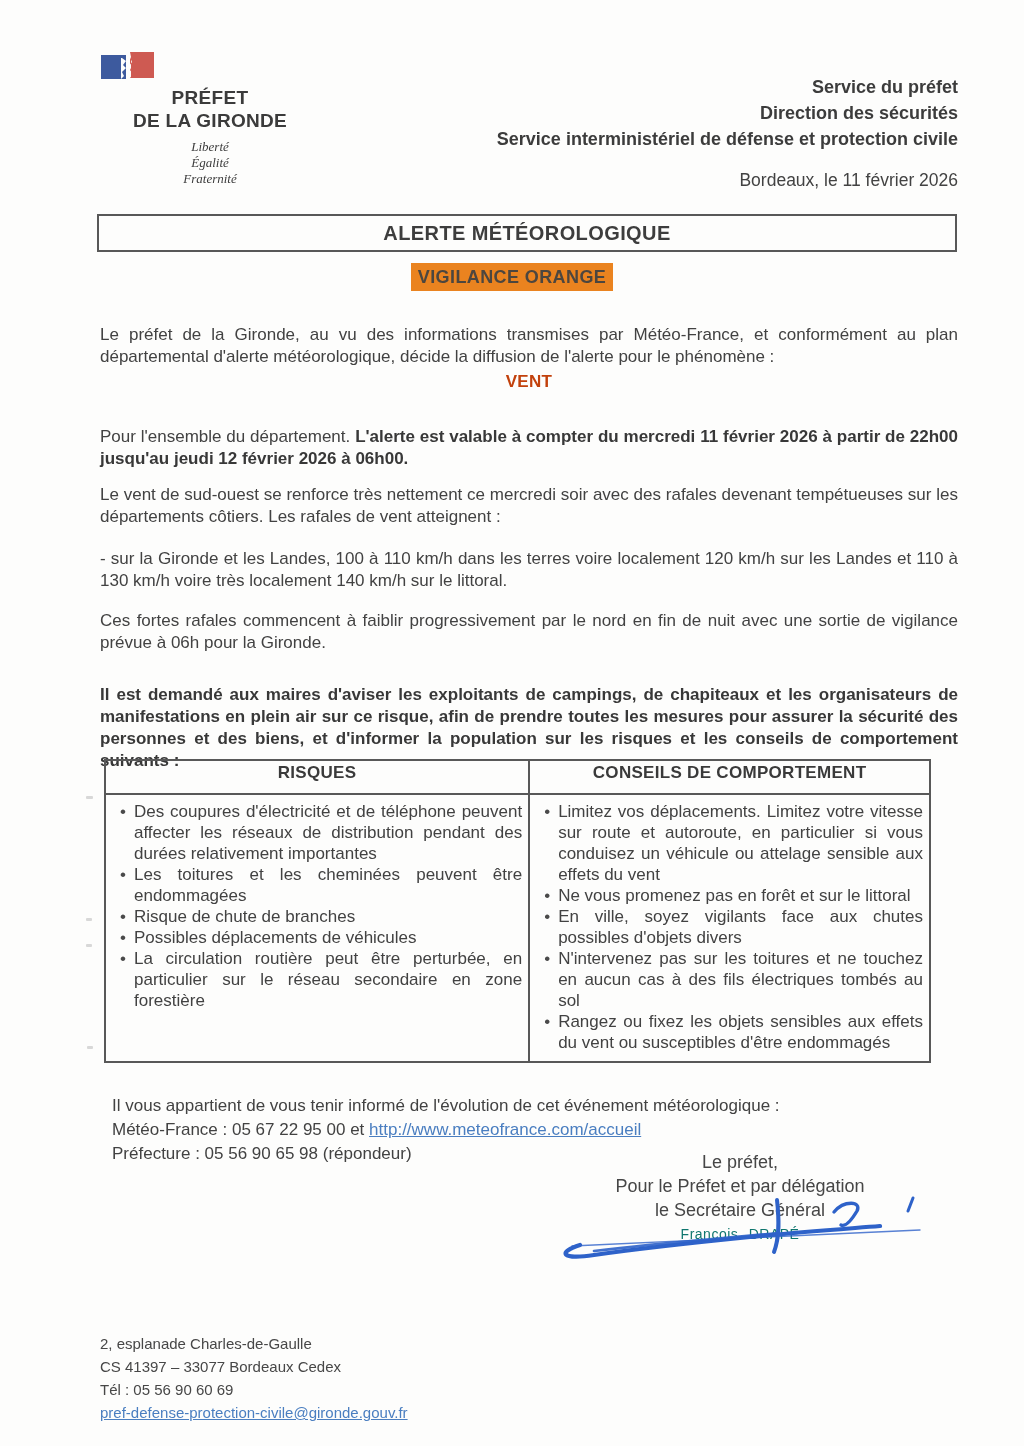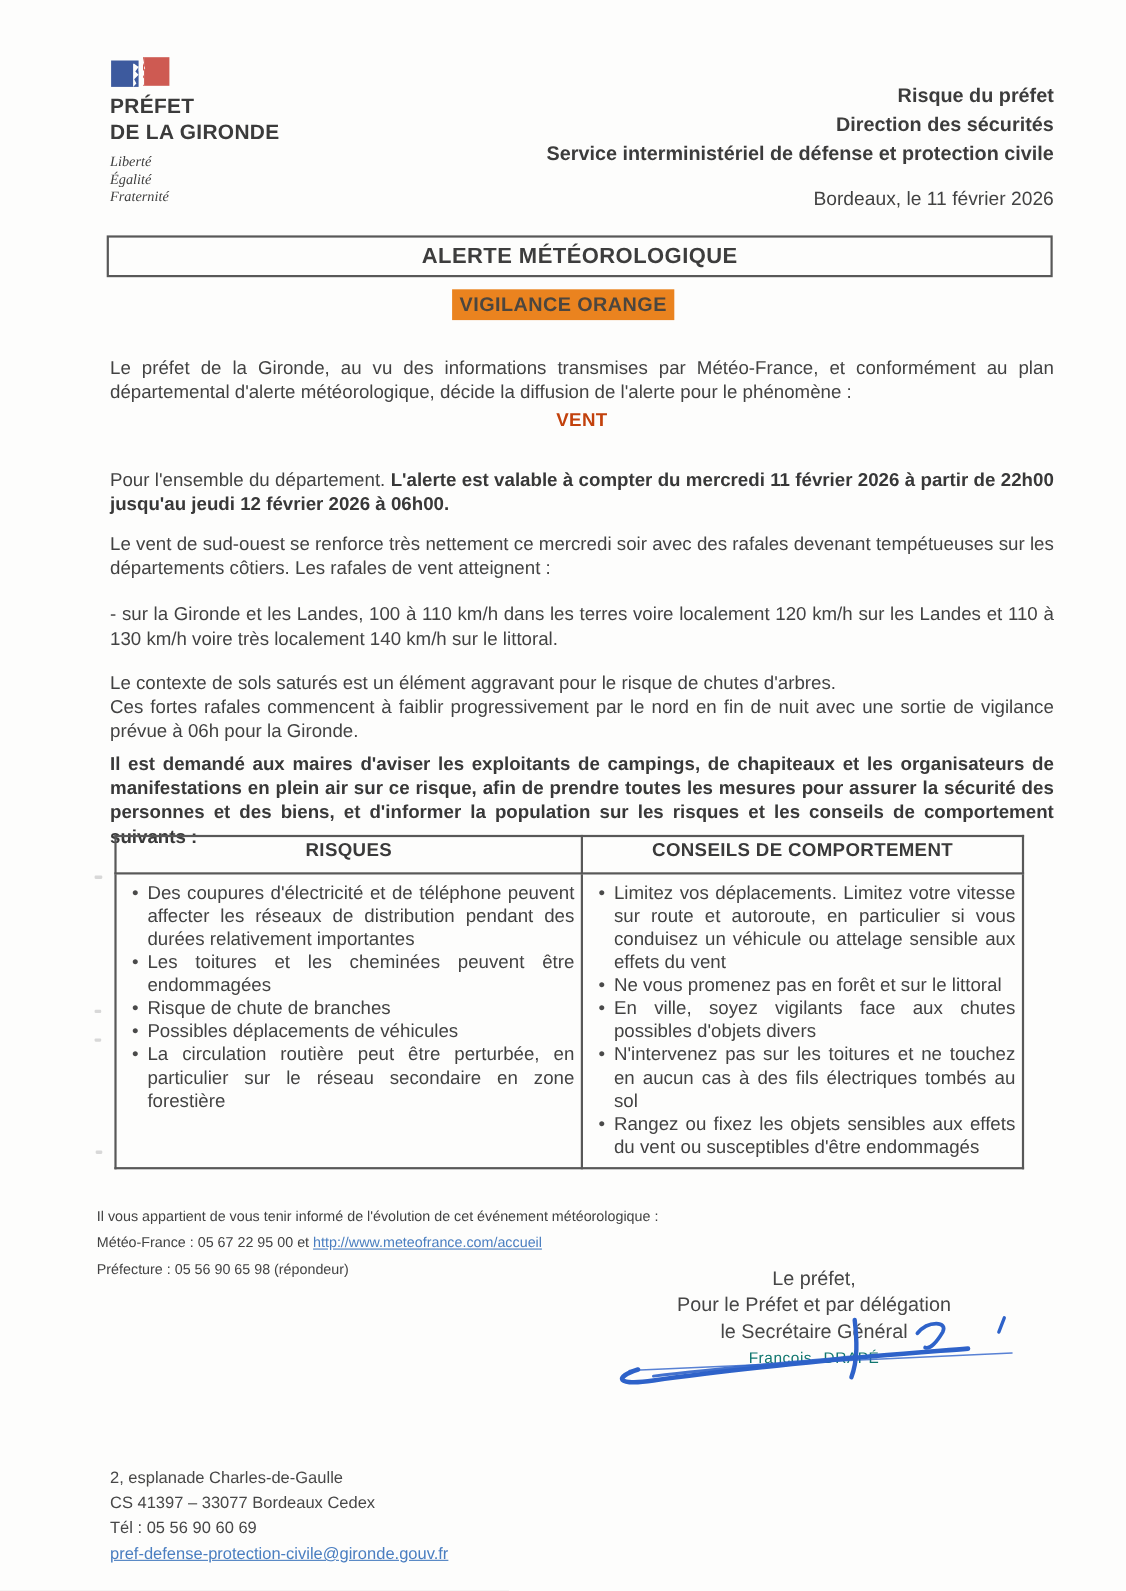--- a/index.html
+++ b/index.html
@@ -7,21 +7,21 @@
   .page{
     position:relative;
     width:1024px;height:1446px;
     margin:0 auto;
     background:#fdfdfc;
     font-family:"Liberation Sans","DejaVu Sans",sans-serif;
     color:#424242;
     overflow:hidden;
   }
   
-  .logo-block{position:absolute;left:100px;top:50px;width:220px;}
+  .logo-block{position:absolute;left:100px;top:50px;width:220px;text-align:center;}
   .logo-flag{display:block;margin-bottom:4px;}
   .logo-name{font-weight:bold;font-size:19px;line-height:23px;color:#3b3b3b;letter-spacing:.3px;}
   .logo-motto{margin-top:7px;font-family:"Liberation Serif","DejaVu Serif",serif;font-style:italic;font-size:13px;line-height:16px;color:#3c3c3c;}
   .office-block{position:absolute;right:66px;top:74px;text-align:right;font-weight:bold;font-size:18px;line-height:26px;color:#3c3c3c;}
   .dateline{position:absolute;right:66px;top:170px;font-size:17.5px;color:#424242;}
   
   .title-box{
     position:absolute;left:97px;top:214px;width:856px;height:34px;
     border:2px solid #585858;background:#fdfdfc;
     display:flex;align-items:center;justify-content:center;
@@ -51,21 +51,21 @@
   .risk-table th,.risk-table td{border:2px solid #585858;vertical-align:top;}
   .risk-table th{
     height:28px;font-weight:bold;font-size:17px;letter-spacing:.3px;
     text-align:center;color:#3a3a3a;padding:2px 4px;
   }
   .risk-table td{padding:6px 6px 8px 6px;}
   .li{display:flex;line-height:21px;}
   .bullet{flex:0 0 22px;text-align:center;color:#4a4a4a;}
   .li-text{flex:1;text-align:justify;}
   
-  .info-block{position:absolute;left:88px;top:1094px;width:860px;font-size:13px;line-height:24px;}
+  .info-block{position:absolute;left:112px;top:1094px;width:860px;font-size:17px;line-height:24px;}
   a.doc-link{color:#4a7ec0;text-decoration:underline;}
   .signature-block{position:absolute;left:555px;top:1150px;width:370px;text-align:center;font-size:18px;line-height:24px;color:#464646;}
   .sig-svg{position:absolute;left:-5px;top:40px;width:380px;height:85px;pointer-events:none;}
   .sig-name{font-size:14px;letter-spacing:.5px;color:#0f766e;word-spacing:6px;}
   .footer-block{position:absolute;left:100px;top:1332px;font-size:15px;line-height:23px;color:#474747;}
   
   .artifact{position:absolute;background:#b9b9b9;opacity:.55;border-radius:1px;}
   .a1{left:86px;top:796px;width:7px;height:3px;}
   .a2{left:86px;top:918px;width:6px;height:3px;}
   .a3{left:86px;top:944px;width:6px;height:3px;}
@@ -89,21 +89,21 @@
       <div>DE LA GIRONDE</div>
     </div>
     <div class="logo-motto">
       <div>Liberté</div>
       <div>Égalité</div>
       <div>Fraternité</div>
     </div>
   </div>
 
   <div class="office-block">
-    <div>Risque du préfet</div>
+    <div>Service du préfet</div>
     <div>Direction des sécurités</div>
     <div>Service interministériel de défense et protection civile</div>
   </div>
 
   <div class="dateline">Bordeaux, le 11 février 2026</div>
 
   <div class="title-box">ALERTE MÉTÉOROLOGIQUE</div>
 
   <div class="vigilance-row">
     <span class="vigilance-badge">VIGILANCE ORANGE</span>
@@ -113,21 +113,20 @@
 
   <div class="phenomenon">VENT</div>
 
   <p class="para p-scope"><span>Pour l'ensemble du département. </span><span class="bold-seg">L'alerte est valable à compter du mercredi 11 février 2026 à partir de 22h00 jusqu'au jeudi 12 février 2026 à 06h00.</span></p>
 
   <p class="para p-wind">Le vent de sud-ouest se renforce très nettement ce mercredi soir avec des rafales devenant tempétueuses sur les départements côtiers. Les rafales de vent atteignent :</p>
 
   <p class="para p-gusts">- sur la Gironde et les Landes, 100 à 110 km/h dans les terres voire localement 120 km/h sur les Landes et 110 à 130 km/h voire très localement 140 km/h sur le littoral.</p>
 
   <p class="para p-context">
-    <span style="display:block">Le contexte de sols saturés est un élément aggravant pour le risque de chutes d'arbres.</span>
     <span style="display:block">Ces fortes rafales commencent à faiblir progressivement par le nord en fin de nuit avec une sortie de vigilance prévue à 06h pour la Gironde.</span>
   </p>
 
   <p class="para p-mayors">Il est demandé aux maires d'aviser les exploitants de campings, de chapiteaux et les organisateurs de manifestations en plein air sur ce risque, afin de prendre toutes les mesures pour assurer la sécurité des personnes et des biens, et d'informer la population sur les risques et les conseils de comportement suivants :</p>
 
   <table class="risk-table">
     <thead>
       <tr>
         <th style="width:50.2%">RISQUES</th>
         <th>CONSEILS DE COMPORTEMENT</th>

